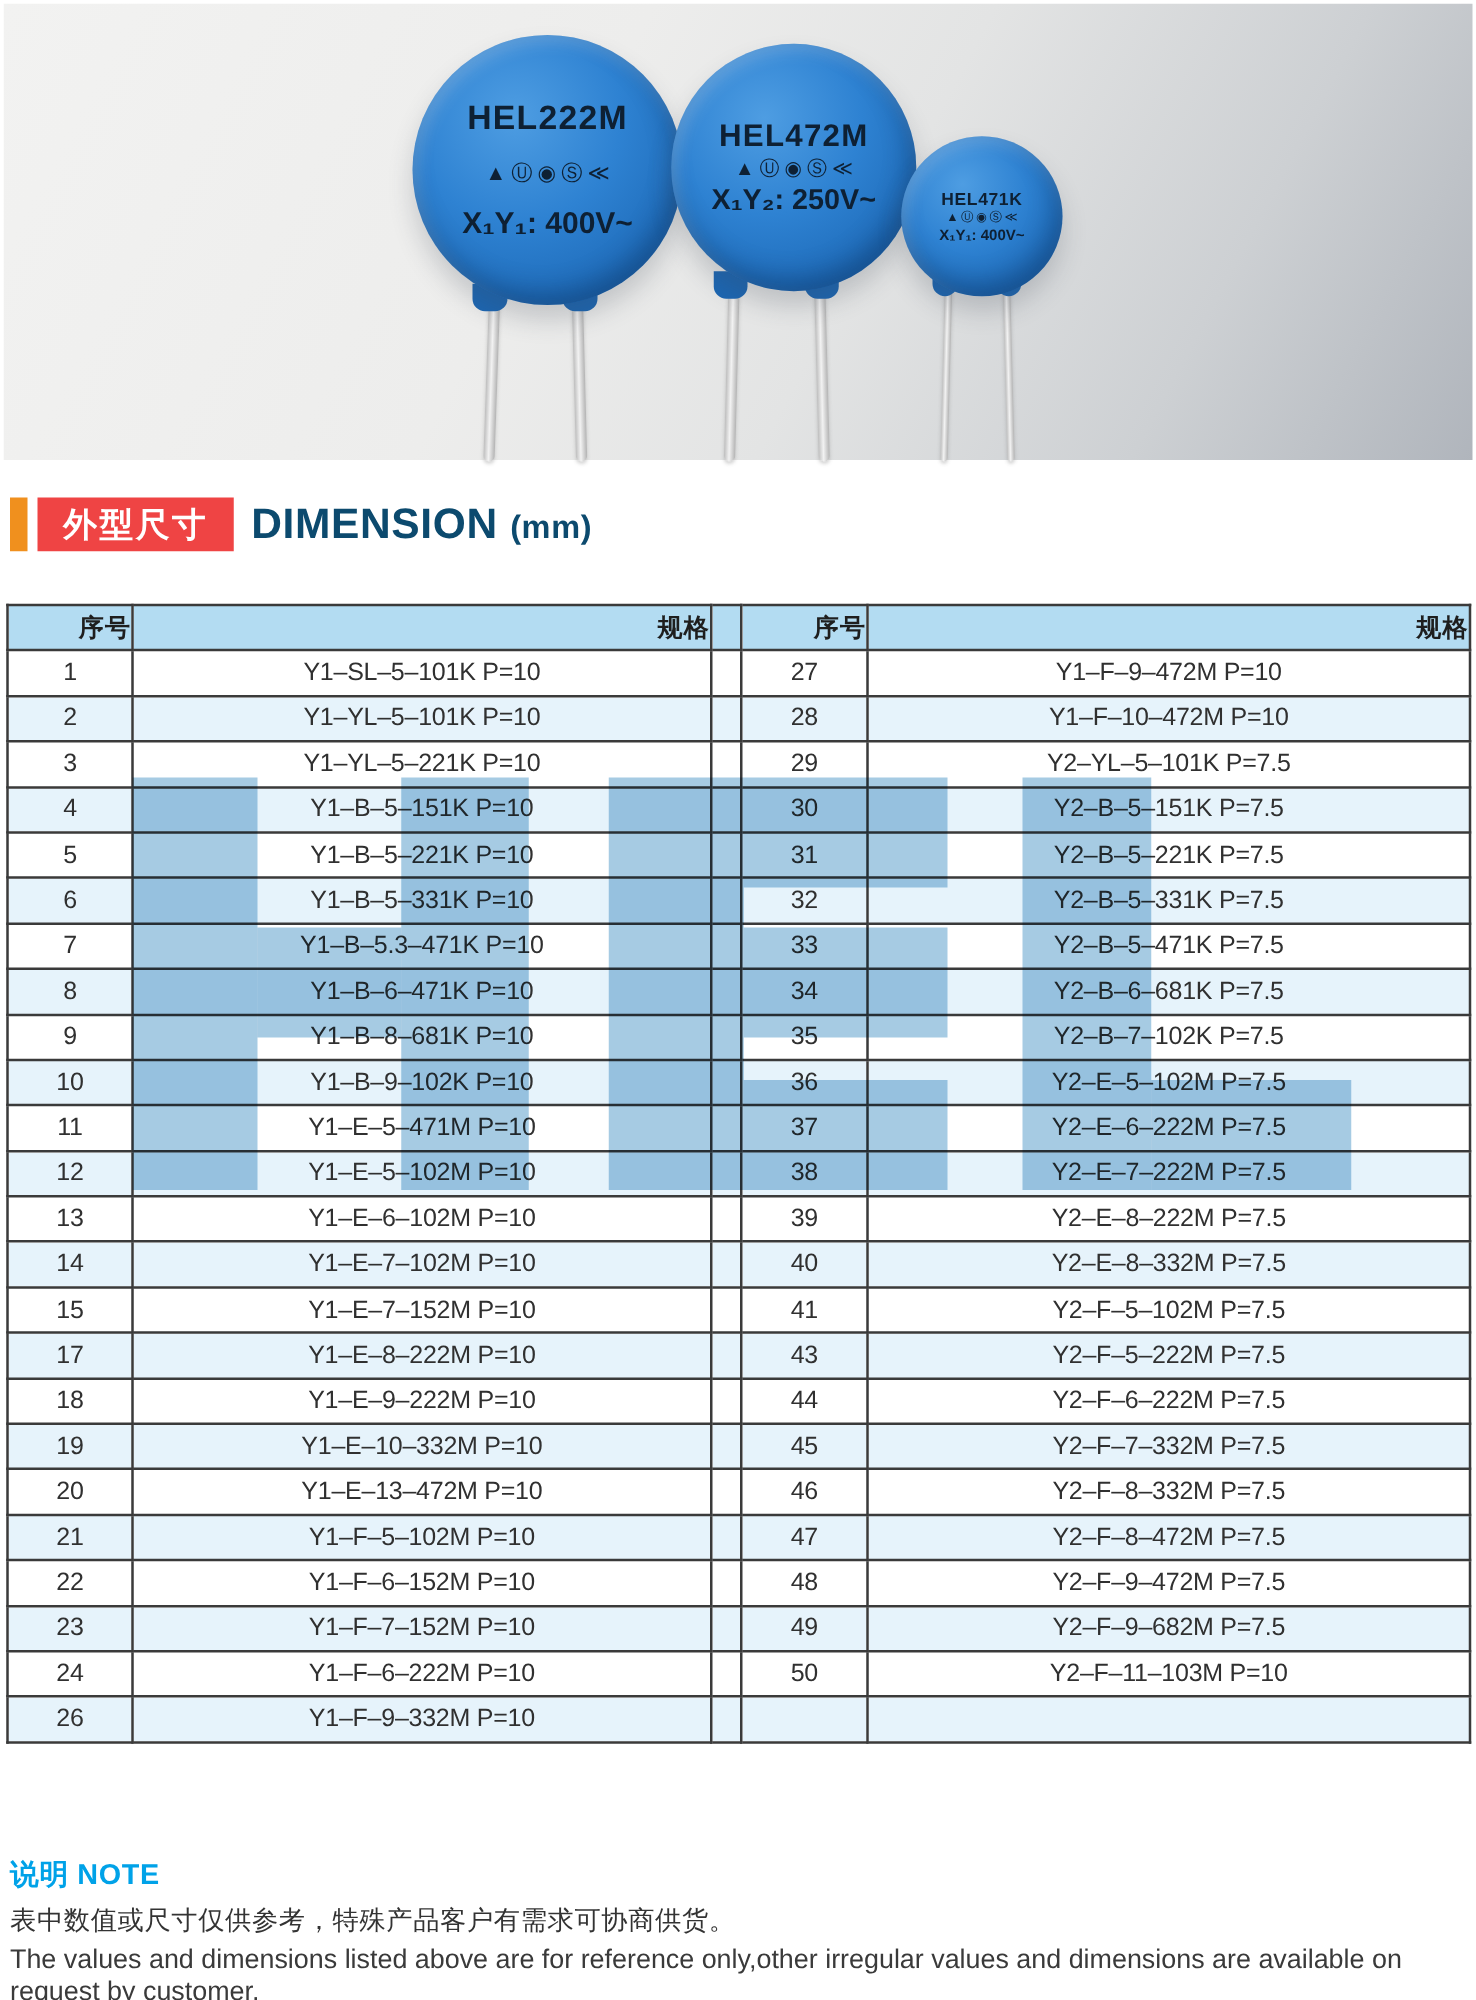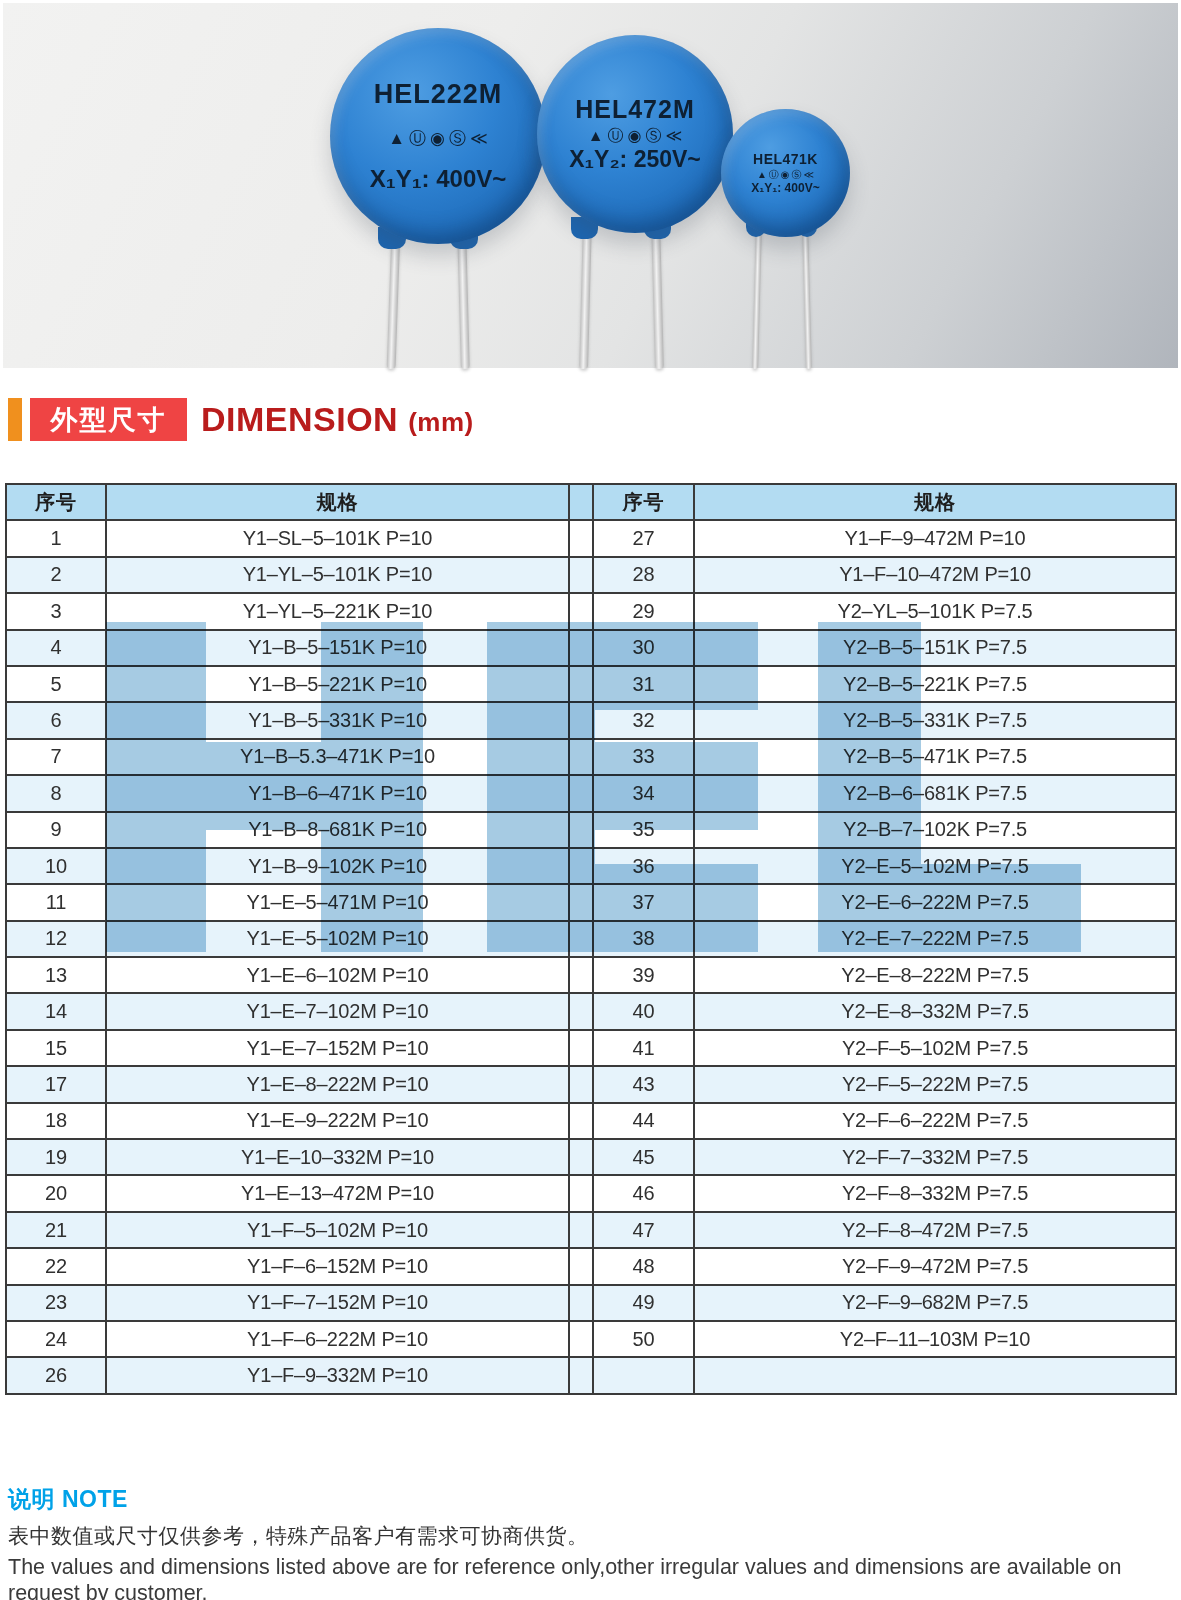--- a/index.html
+++ b/index.html
@@ -29,33 +29,33 @@
     background:linear-gradient(to right,#bdbdbd,#f2f2f2 45%,#b3b3b3);
     box-shadow:0 2px 3px rgba(80,80,80,.25);
   }
   
   .sec-bar{position:absolute;left:8px;top:398px;width:14px;height:43px;background:#f0901e;}
   .sec-box{
     position:absolute;left:30px;top:398px;width:157px;height:43px;background:#ef4444;
     color:#ffffff;font-weight:bold;font-size:27px;display:flex;align-items:center;justify-content:center;
     letter-spacing:2px;
   }
-  .sec-en{position:absolute;left:201px;top:400px;color:#b91c1c;font-weight:bold;font-size:34px;letter-spacing:.5px;}
+  .sec-en{position:absolute;left:201px;top:400px;color:#0c4a6e;font-weight:bold;font-size:34px;letter-spacing:.5px;}
   .sec-en .unit{font-size:26px;}
   
   table.dim{
     position:absolute;left:5px;top:483px;width:1170px;
     border-collapse:collapse;table-layout:fixed;z-index:1;
   }
   table.dim th,table.dim td{
     border:2px solid #3a3a3a;height:34.4px;padding:0;
     text-align:center;vertical-align:middle;
     font-size:20px;color:#303030;letter-spacing:-0.2px;white-space:nowrap;overflow:hidden;
   }
-  table.dim th{background:#b3dcf2;font-weight:bold;font-size:20px;color:#1e1e1e;letter-spacing:1px;}
+  table.dim th{background:#b3dcf2;font-weight:bold;font-size:20px;color:#1e1e1e;letter-spacing:1px;text-align:right;}
   table.dim tbody tr:nth-child(even) td{background:#e6f3fb;}
   table.dim tbody tr:nth-child(odd) td{background:#ffffff;}
   
   .wm{
     position:absolute;background:#a6cbe3;mix-blend-mode:multiply;
     z-index:5;pointer-events:none;
   }
   
   .note{position:absolute;left:8px;top:1484px;width:1130px;z-index:1;}
   .note .label{color:#00a2e8;font-weight:bold;font-size:23px;letter-spacing:.5px;}

